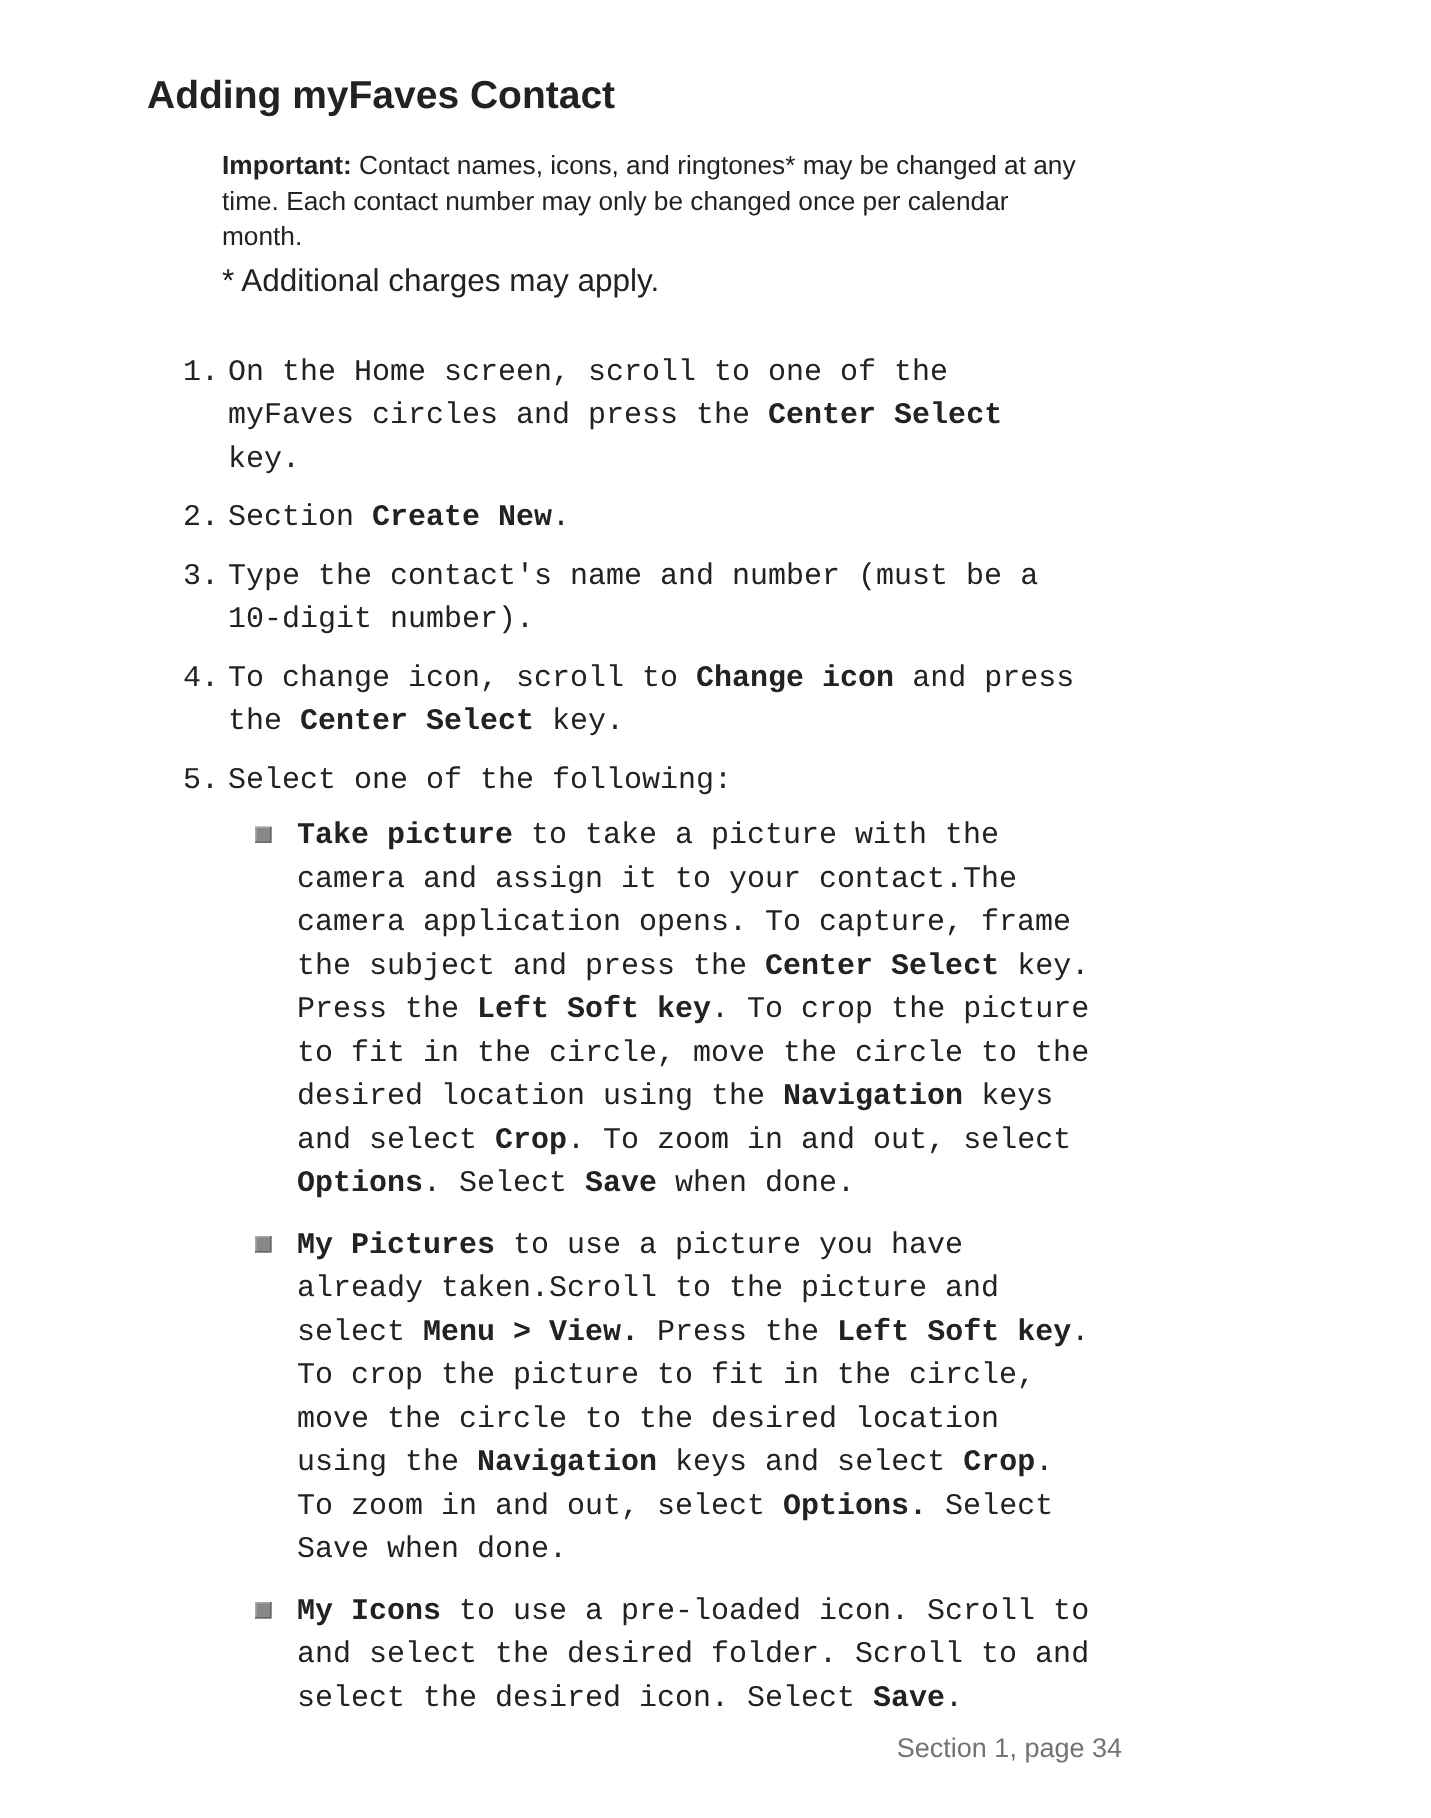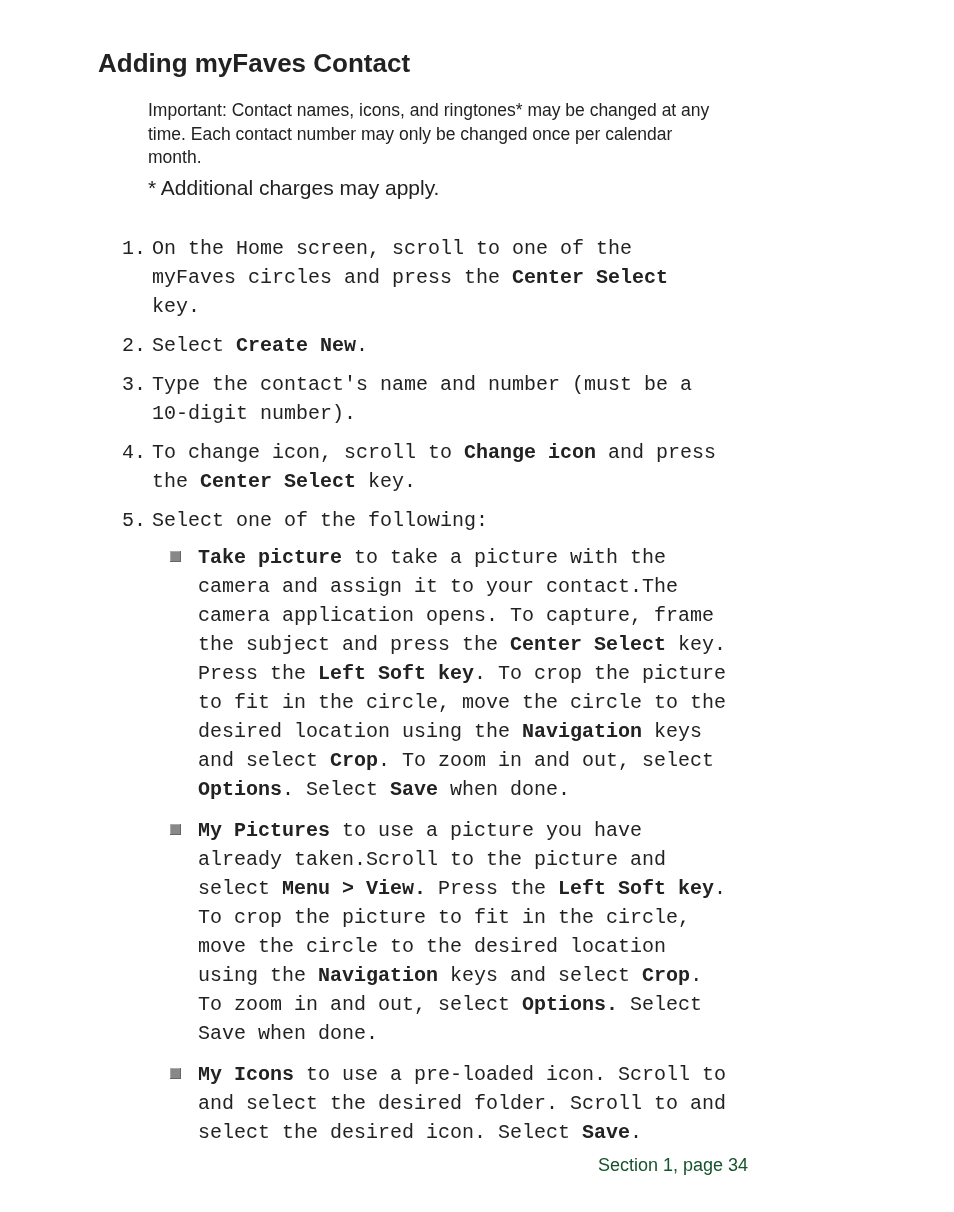--- a/index.html
+++ b/index.html
@@ -26,21 +26,21 @@
     font-size: 23px;
     font-weight: 700;
     font-family: Arial, Helvetica, sans-serif;
     margin: 0 0 6px 50px;
   }
   .important-block {
     margin: 0 20px 6px 78px;
     font-size: 17.5px;
     line-height: 1.35;
   }
-  .important-block .imp-label { font-weight: 400; }
+  .important-block .imp-label { font-weight: 700; }
 
   .footnote {
     margin: 6px 20px 0 78px;
     font-size: 21px;
   }
 
   ol.steps {
     list-style: none;
     counter-reset: step;
     margin: 34px 20px 0 52px;
@@ -83,42 +83,42 @@
     background: #888;
     box-shadow: inset -1px -1px 0 0 #666, inset 1px 1px 0 0 #aaa;
   }
   ul.sublist .b { font-weight: 700; }
 
   .page-footer {
     position: absolute;
     bottom: 36px;
     right: 70px;
     font-size: 18px;
-    color: #14532d;
+    color: #737373;
   }
 </style>
 </head>
 <body>
 
 <div class="page">
 
   <h1 class="section-title">Adding myFaves Contact</h1>
 
 
   <p class="important-block">
     <span class="imp-label">Important:</span><span> Contact names, icons, and ringtones* may be changed at any time. Each contact number may only be changed once per calendar month.</span>
   </p>
   <p class="footnote">* Additional charges may apply.</p>
 
   <ol class="steps">
     <li>
       <span class="step-body"><span>On the Home screen, scroll to one of the myFaves circles and press the </span><span class="b">Center Select</span><span> key.</span></span>
     </li>
     <li>
-      <span class="step-body"><span>Select </span><span class="b">Create New</span><span>.</span></span>
+      <span class="step-body"><span>Section </span><span class="b">Create New</span><span>.</span></span>
     </li>
     <li>
       <span class="step-body">Type the contact's name and number (must be a 10-digit number).</span>
     </li>
     <li>
       <span class="step-body"><span>To change icon, scroll to </span><span class="b">Change icon</span><span> and press the </span><span class="b">Center Select</span><span> key.</span></span>
     </li>
     <li>
       <span class="step-body">Select one of the following:</span>
       <ul class="sublist">

